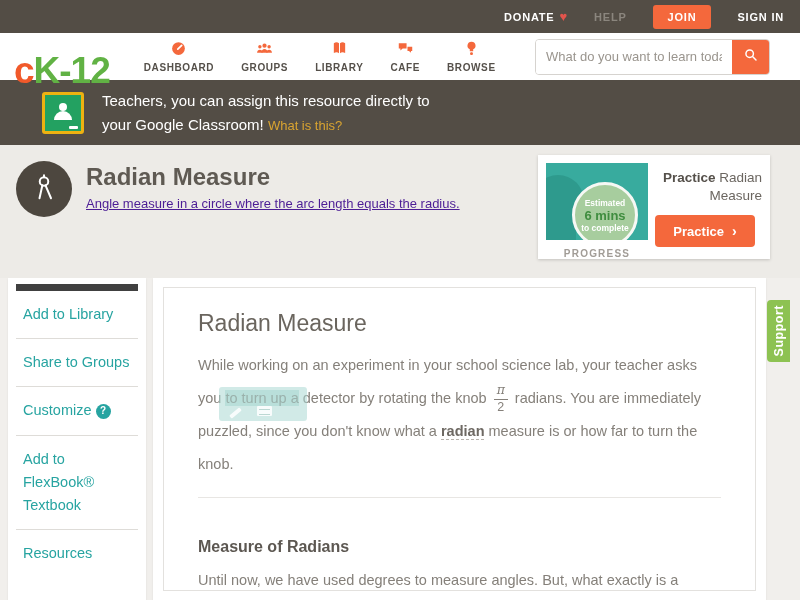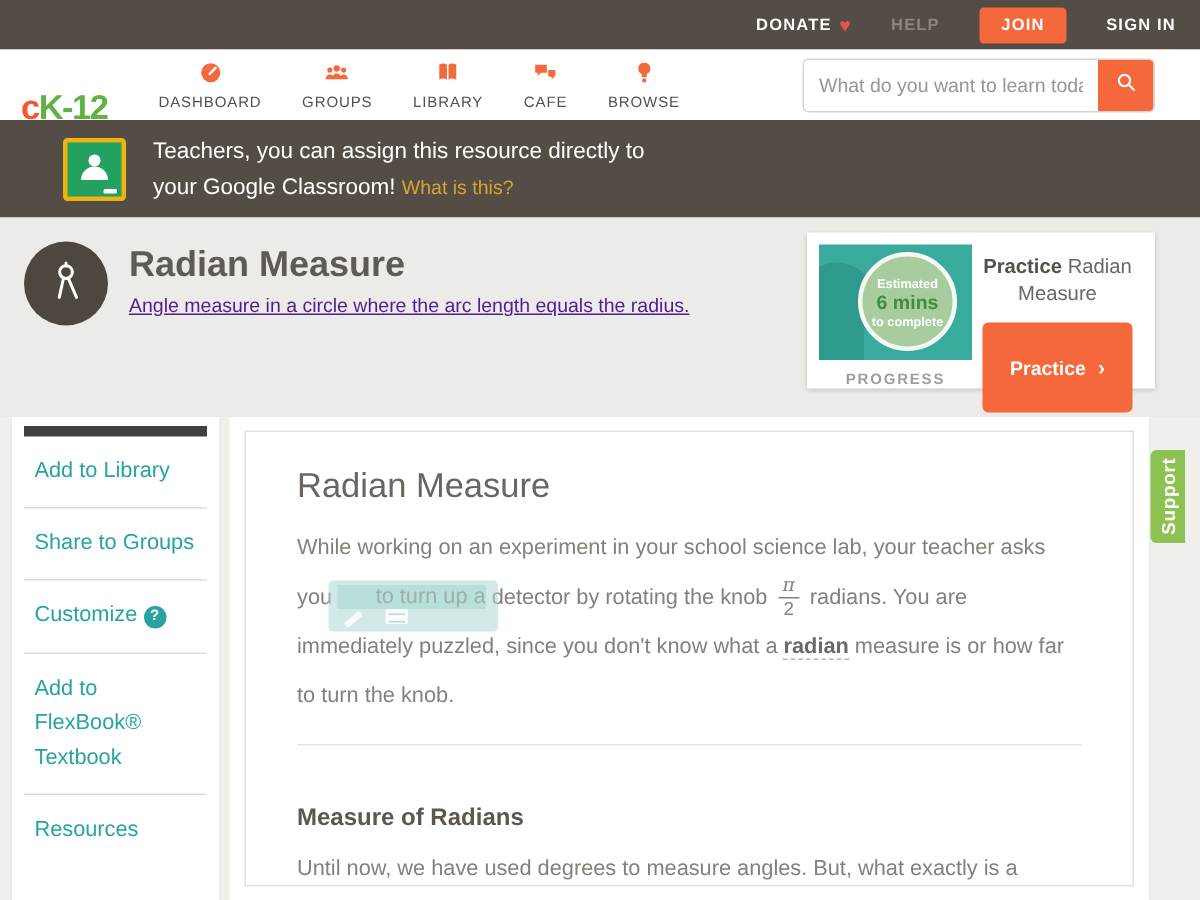--- a/index.html
+++ b/index.html
@@ -11,27 +11,27 @@
   .topbar { height:33px; background:#534d45; display:flex; align-items:center;
     justify-content:flex-end; gap:26px; padding-right:16px; }
   .topbar .tb-link { color:#fff; font-size:11px; font-weight:bold; letter-spacing:.8px;
     cursor:pointer; display:flex; align-items:center; gap:5px; }
   .topbar .tb-help { color:#8b867e; }
   .tb-heart { color:#e2544c; font-size:13px; }
   .tb-join { background:#f4683c; border-radius:3px; padding:6px 15px; }
 
   
   .nav { height:47px; background:#fff; display:flex; align-items:center; }
-  .logo { margin-left:14px; font-size:23px; font-weight:bold; letter-spacing:-1px; cursor:pointer;margin-top:29px; }
+  .logo { margin-left:14px; font-size:37px; font-weight:bold; letter-spacing:-1px; cursor:pointer;margin-top:29px; }
   .logo .lo-c { color:#f1592a; }
   .logo .lo-k { color:#61b244; }
   .nav-items { display:flex; align-items:center; gap:27px; margin-left:34px; }
   .nav-item { display:flex; flex-direction:column; align-items:center; cursor:pointer; }
   .nav-item svg { width:17px; height:17px; }
-  .nav-label { font-size:10px; font-weight:normal; color:#55504a; letter-spacing:.6px; margin-top:1px; }
+  .nav-label { font-size:10px; font-weight:bold; color:#55504a; letter-spacing:.6px; margin-top:1px; }
   .search-wrap { margin-left:auto; margin-right:30px; display:flex; height:36px; width:235px;
     border:1px solid #d6d3cf; border-radius:4px; overflow:hidden; background:#fff; }
   .search-input { flex:1; border:none; outline:none; padding:0 10px; font-size:13px;
     color:#55504a; font-family:"Liberation Sans", sans-serif; }
   .search-input::placeholder { color:#9a958e; }
   .search-btn { width:37px; background:#f4683c; border:none; cursor:pointer;
     display:flex; align-items:center; justify-content:center; }
 
   
   .banner { height:65px; background:#534d45; display:flex; align-items:center; }
@@ -53,52 +53,52 @@
     margin:16px 0 0 16px; display:flex; align-items:center; justify-content:center; flex:0 0 auto; }
   .band-titles { margin:18px 0 0 14px; }
   .band-title { font-size:24px; font-weight:bold; color:#5f5a53; }
   .band-sub { font-size:13px; color:#4c1d95; margin-top:5px;text-decoration:underline; }
   .practice-card { position:absolute; right:30px; top:10px; width:232px; height:104px;
     background:#fff; box-shadow:0 1px 3px rgba(0,0,0,.18); display:flex; padding:8px; }
   .pc-left { width:102px; }
   .pc-img { position:relative; width:102px; height:77px; background:#38ab9e; overflow:hidden; cursor:pointer; }
   .pc-head { position:absolute; left:-14px; top:12px; width:52px; height:52px; background:#2e9a8d; border-radius:50%; }
   .pc-head-neck { position:absolute; left:-6px; top:48px; width:36px; height:30px; background:#2e9a8d; }
-  .pc-badge { position:absolute; left:26px; top:5px; width:66px; height:66px; border-radius:50%;
+  .pc-badge { position:absolute; left:26px; top:19px; width:66px; height:66px; border-radius:50%;
     background:#a7cd9e; border:3px solid #f6f8f4; display:flex; flex-direction:column;
     align-items:center; justify-content:center; text-align:center; }
   .pc-badge .b1 { font-size:8.5px; color:#fff; font-weight:bold; }
   .pc-badge .b2 { font-size:13px; color:#3f8d3f; font-weight:bold; }
   .pc-progress { text-align:center; font-size:10px; font-weight:bold; letter-spacing:1.2px;
     color:#a19c96; margin-top:8px; }
   .pc-right { flex:1; text-align:center; padding-top:6px; }
-  .pc-title { font-size:13.5px; color:#6b6660; line-height:1.35; }
+  .pc-title { font-size:13.5px; color:#6b6660; line-height:1.35;text-align:right; }
   .pc-title b { color:#55504a; }
   .pc-btn { margin-top:10px; background:#f4683c; color:#fff; border:none; border-radius:4px;
     font-family:"Liberation Sans", sans-serif; font-size:13px; font-weight:bold;
-    padding:22px 18px; cursor:pointer; }
+    padding:8px 18px; cursor:pointer; }
   .pc-btn .chev { margin-left:8px; font-size:14px; }
 
   
   .content { display:flex; height:322px; padding:0 34px 0 8px; background:#f1efec; gap:7px; }
   .sidebar { width:138px; background:#fff; box-shadow:0 1px 2px rgba(0,0,0,.08); padding:6px 0 0 0; }
   .sb-item { display:block; margin:0 8px 0 8px; padding:12px 2px 12px 7px; font-size:14.5px;
     color:#27a4a1; border-top:1px solid #dedcd8; cursor:pointer; line-height:1.6; }
   .sb-item:first-child { border-top:7px solid #404040; }
   .q-badge { display:inline-flex; width:15px; height:15px; border-radius:50%; background:#27a4a1;
     color:#fff; font-size:10px; font-weight:bold; align-items:center; justify-content:center;
     vertical-align:1px; margin-left:4px; }
 
   .main { flex:1; background:#fff; box-shadow:0 1px 2px rgba(0,0,0,.08); padding:9px 10px; }
   .article { border:1px solid #e3e1de; height:100%; padding:22px 34px; overflow:hidden; }
   .art-h1 { font-size:23px; font-weight:normal; color:#6a655e; margin-bottom:12px; }
   .art-p { font-size:14.5px; color:#85807a; line-height:2.25; }
   .seg-bold { font-weight:bold; color:#6e6963; }
   .seg-term { font-weight:bold; color:#6e6963; border-bottom:1px dashed #b9b4ae; }
-  .seg-highlight { background:rgba(175,217,211,.65); position:relative;padding-left:25px; }
+  .seg-highlight { background:rgba(175,217,211,.65); position:relative; }
   .selection-popover { position:absolute; left:-6px; top:-3px; width:calc(100% + 14px); height:34px;
     background:rgba(172,216,211,.55); border-radius:3px; z-index:2; cursor:pointer; }
   .pp-pencil { position:absolute; left:10px; bottom:6px; width:13px; height:4px;
     background:rgba(255,255,255,.85); transform:rotate(-40deg); border-radius:1px; }
   .pp-note { position:absolute; left:38px; bottom:5px; width:15px; height:10px;
     background:rgba(255,255,255,.85); border-radius:1px; }
   .pp-note::after { content:""; position:absolute; left:2px; top:3px; width:11px; height:4px;
     border-top:1px solid #bcd8d3; border-bottom:1px solid #bcd8d3; }
   .art-divider { border:none; border-top:1px solid #e8e6e3; margin:16px 0 18px 0; }
   .art-h3 { font-size:16px; font-weight:bold; color:#5c5751; margin-bottom:8px;margin-top:40px; }

